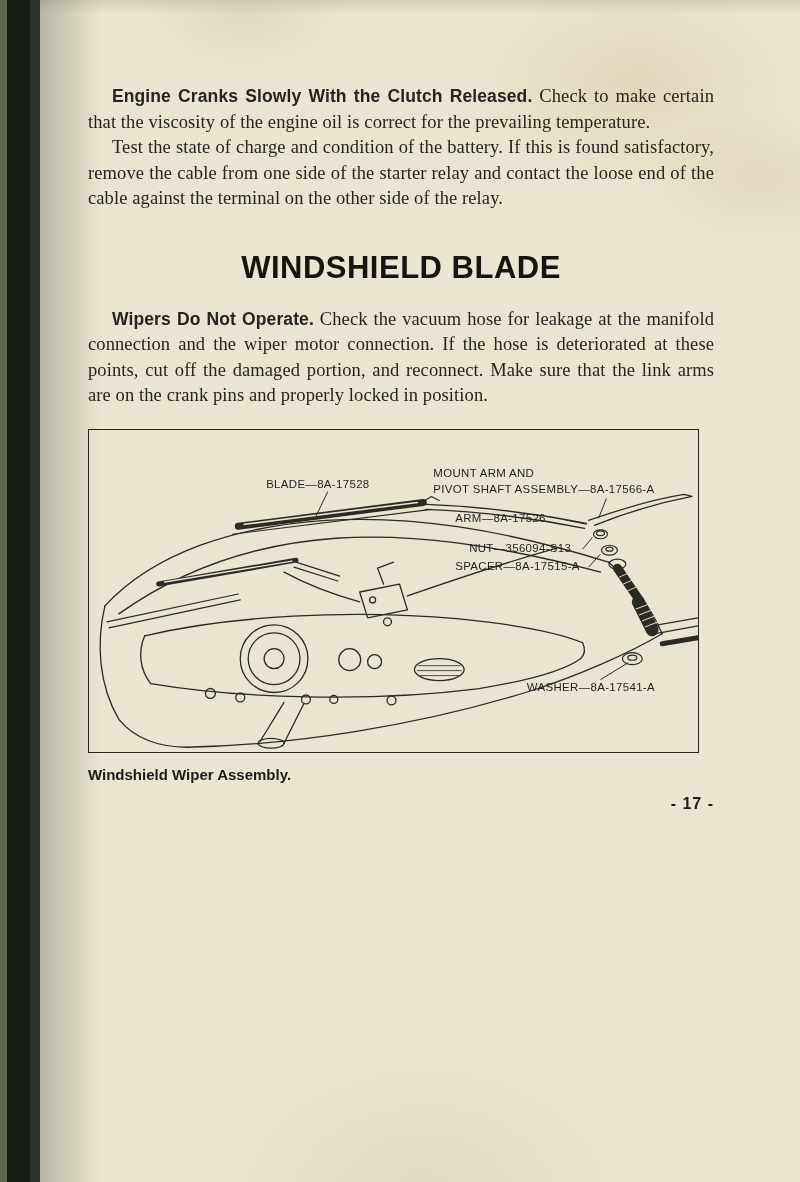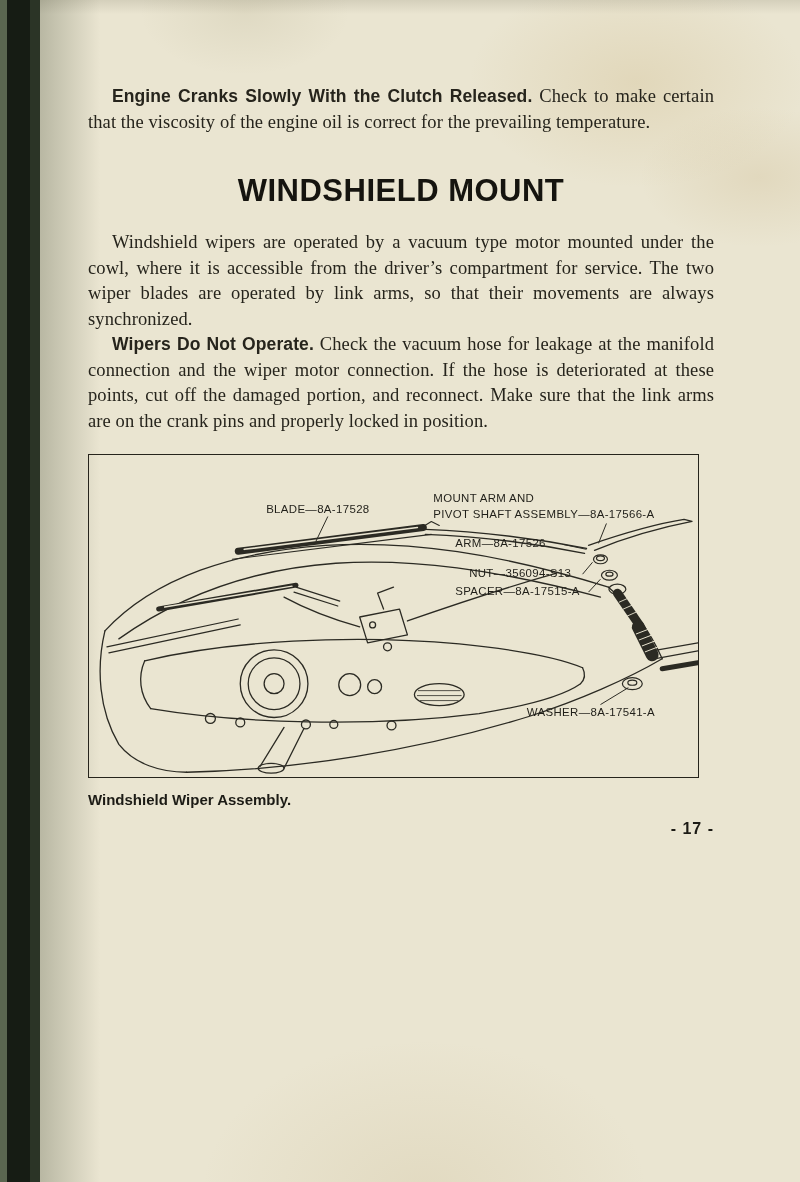--- a/index.html
+++ b/index.html
@@ -70,24 +70,24 @@
 </head>
 <body>
 
 <div class="page">
   <div class="binding"></div>
   <div class="binding-shadow"></div>
 
   <div class="content">
 
     <p class="para"><span class="lead">Engine Cranks Slowly With the Clutch Released.</span><span> Check to make certain that the viscosity of the engine oil is correct for the prevailing temperature.</span></p>
+    <p class="para"><span>Test the state of charge and condition of the battery. If this is found satisfactory, remove the cable from one side of the starter relay and contact the loose end of the cable against the terminal on the other side of the relay.</span></p>
 
-    <h1 class="section">WINDSHIELD MOUNT</h1>
+    <h1 class="section">WINDSHIELD BLADE</h1>
 
-    <p class="para"><span>Windshield wipers are operated by a vacuum type motor mounted under the cowl, where it is accessible from the driver’s compartment for service. The two wiper blades are operated by link arms, so that their movements are always synchronized.</span></p>
     <p class="para"><span class="lead">Wipers Do Not Operate.</span><span> Check the vacuum hose for leakage at the manifold connection and the wiper motor connection. If the hose is deteriorated at these points, cut off the damaged portion, and reconnect. Make sure that the link arms are on the crank pins and properly locked in position.</span></p>
 
     <div class="figure-box">
       <svg width="609" height="322" viewBox="0 0 612 322" xmlns="http://www.w3.org/2000/svg">
 
         <g stroke="#2b2a23" fill="none" stroke-width="1.3" stroke-linecap="round" stroke-linejoin="round">
 
           <path d="M 16 176 C 66 122, 148 96, 238 90 C 322 85, 412 98, 522 132"></path>
           <path d="M 30 184 C 92 140, 162 114, 248 108 C 324 103, 408 114, 514 142"></path>
 

